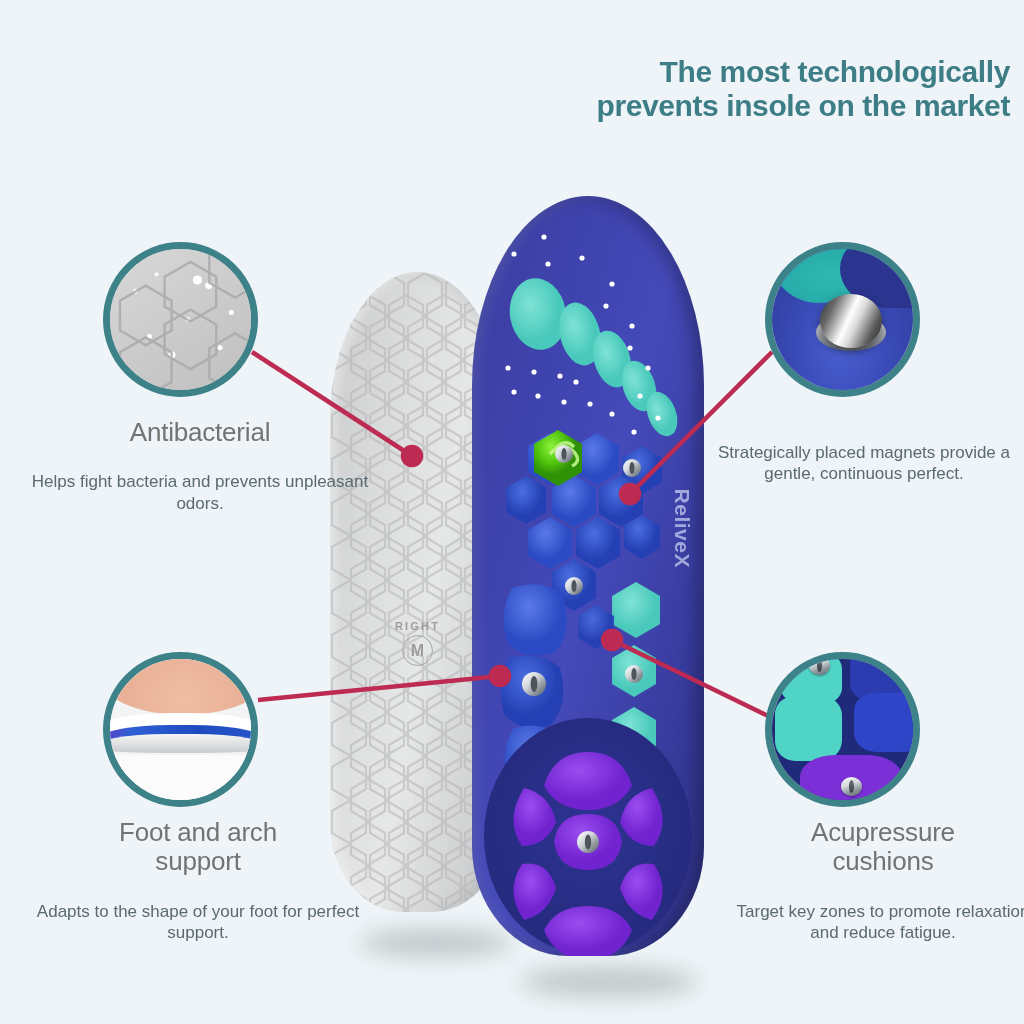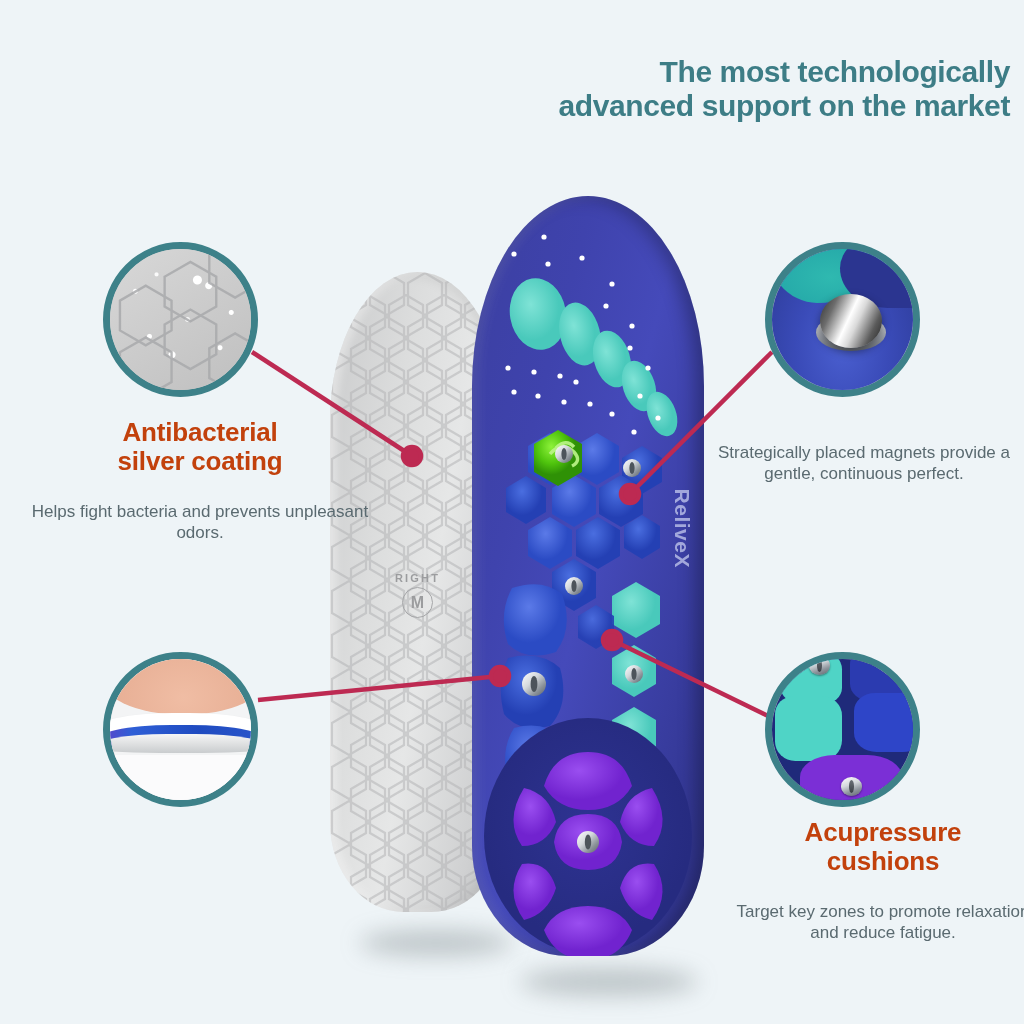--- a/index.html
+++ b/index.html
@@ -17,21 +17,21 @@
     position:absolute; left:300px; top:55px; width:710px;
     text-align:right;
     font-size:30px; font-weight:bold; line-height:1.12;
     color:#3d7d86; letter-spacing:-0.4px;
   }
   .title .l2 { display:block; }
 
   
   .feature { position:absolute; text-align:center; }
   .feature .f-title {
-    font-size:26px; font-weight:bold; color:#c2410c;
+    font-size:26px; font-weight:normal; color:#737373;
     line-height:1.13; letter-spacing:-0.2px;
   }
   .feature .f-desc {
     margin-top:24px; font-size:17px; color:#5a6a70; line-height:1.26;
   }
   #feat-antibacterial { left:30px;  top:418px; width:340px; }
   #feat-arch          { left:28px;  top:818px; width:340px; }
   #feat-magnetic      { left:714px; top:418px; width:300px; }
   #feat-acupressure   { left:728px; top:818px; width:310px; }
 
@@ -146,21 +146,21 @@
     overflow:hidden;
     box-shadow:inset -6px 0 14px rgba(0,0,0,.10), inset 5px 0 10px rgba(255,255,255,.55);
   }
   #insole-gray .hexpattern { position:absolute; inset:0; opacity:.55; }
   .gray-label {
     position:absolute; left:50%; top:300px; transform:translateX(-50%);
     width:86px; text-align:center; color:#9b9c9e;
   }
   .gray-label .rt {
     font-size:11px; letter-spacing:2.2px; font-weight:bold;
-    transform:scaleY(.92); display:block; margin-bottom:3px;
+    transform:scaleY(.92); display:block; margin-bottom:3px;margin-top:48px;
   }
   .gray-label .sz {
     display:inline-flex; align-items:center; justify-content:center;
     width:31px; height:31px; border-radius:50%;
     border:1.6px solid #a6a7a9; font-size:16px; font-weight:bold;
   }
 
   
   #insole-blue {
     position:absolute; left:472px; top:196px; width:232px; height:760px;
@@ -186,21 +186,21 @@
   #shadow-gray { left:360px; top:930px; width:152px; height:26px; }
   #shadow-blue { left:520px; top:968px; width:178px; height:28px; }
 </style>
 </head>
 <body>
 
 <div id="stage">
 
   <h1 class="title">
     <span>The most technologically</span>
-    <span class="l2">advanced support on the market</span>
+    <span class="l2">prevents insole on the market</span>
   </h1>
 
   <div class="drop-shadow" id="shadow-gray"></div>
   <div class="drop-shadow" id="shadow-blue"></div>
 
   <div id="insole-gray">
     <svg class="hexpattern" viewBox="0 0 175 640" preserveAspectRatio="none">
       <defs>
         <pattern id="hexpat" width="38" height="44" patternUnits="userSpaceOnUse">
           <path d="M19 1 L36 11 L36 33 L19 43 L2 33 L2 11 Z" fill="none" stroke="#b4b5b7" stroke-width="2.2"></path>
@@ -408,29 +408,35 @@
       <div class="pad pad-purple"></div>
       <div class="stud stud-a"></div>
       <div class="stud stud-b"></div>
       <div class="stud stud-c"></div>
     </div>
   </div>
 
   <div class="feature" id="feat-antibacterial">
     <div class="f-title">
       <span>Antibacterial</span><br>
-      <span>silver coating</span>
     </div>
     <div class="f-desc">Helps fight bacteria and prevents unpleasant odors.</div>
   </div>
 
   <div class="feature" id="feat-magnetic">
     <div class="f-desc">Strategically placed magnets provide a gentle, continuous perfect.</div>
   </div>
 
+  <div class="feature" id="feat-arch">
+    <div class="f-title">
+      <span>Foot and arch</span><br>
+      <span>support</span>
+    </div>
+    <div class="f-desc">Adapts to the shape of your foot for perfect support.</div>
+  </div>
 
   <div class="feature" id="feat-acupressure">
     <div class="f-title">
       <span>Acupressure</span><br>
       <span>cushions</span>
     </div>
     <div class="f-desc">Target key zones to promote relaxation and reduce fatigue.</div>
   </div>
 
 </div>

